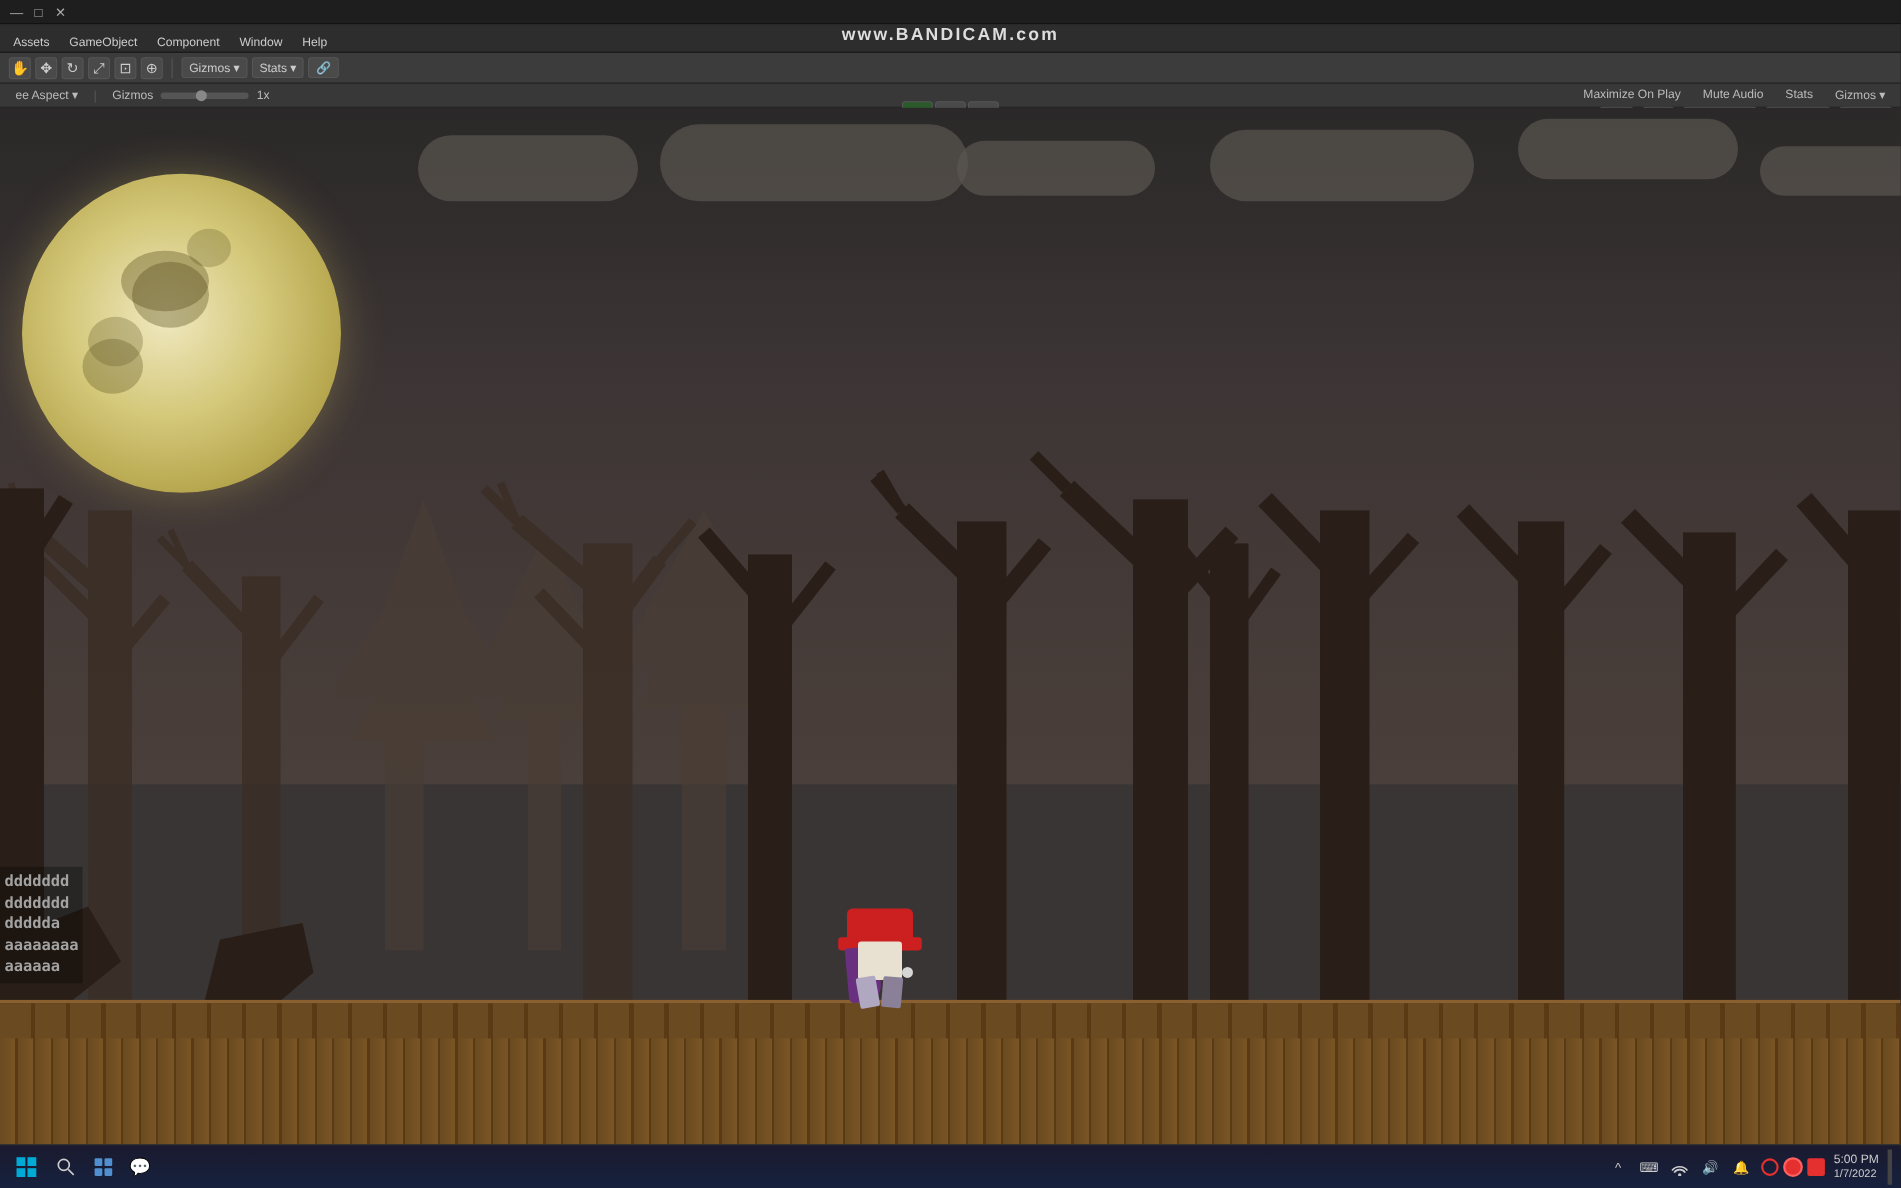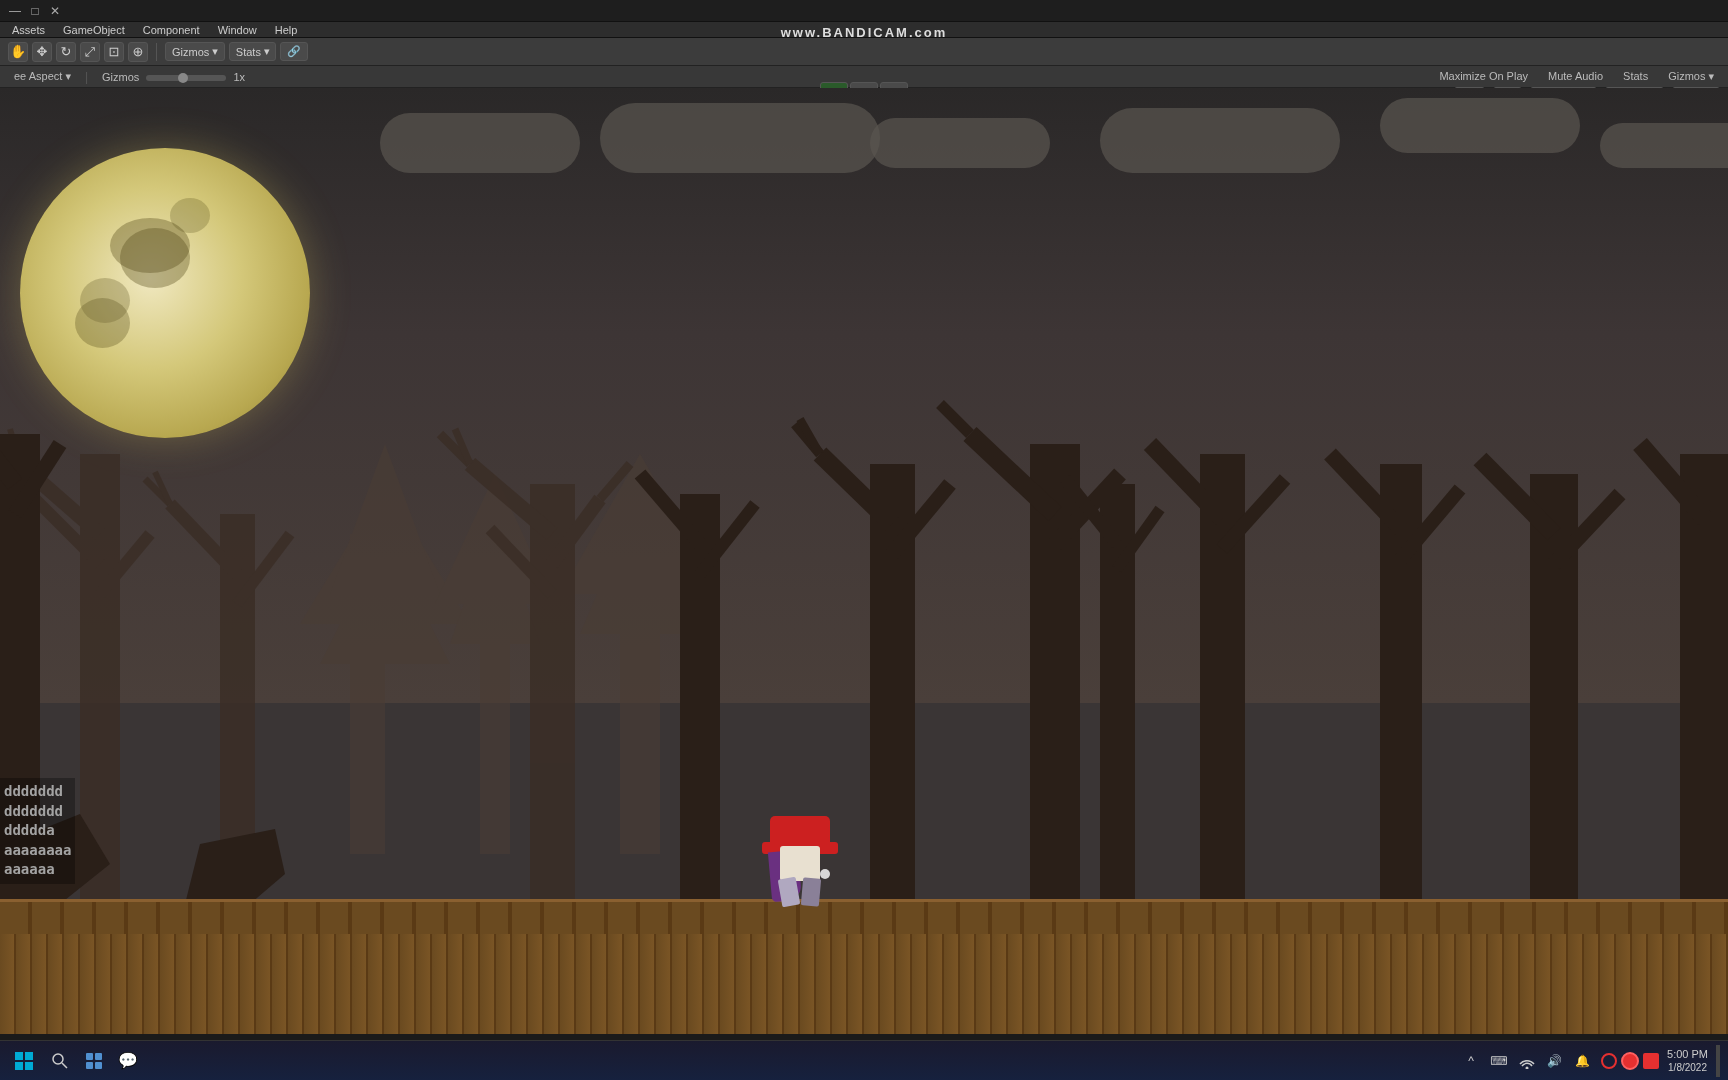--- a/index.html
+++ b/index.html
@@ -34,24 +34,24 @@
       font-size: 10px;
       display: flex;
       align-items: center;
       justify-content: center;
       cursor: pointer;
       color: #aaa;
     }
 
     
     #menu-bar {
-      height: 16px;
+      height: 26px;
       background: #2d2d2d;
       display: flex;
-      align-items: flex-start;
+      align-items: flex-end;
       padding: 0 4px;
       gap: 2px;
       border-bottom: 1px solid #111;
     }
     .menu-item {
       padding: 2px 8px;
       font-size: 11px;
       color: #ccc;
       cursor: pointer;
       border-radius: 2px;
@@ -430,21 +430,21 @@
       justify-content: center;
       font-size: 13px;
       cursor: pointer;
       color: #ccc;
     }
   </style>
 </head>
 <body>
 
 <div id="title-bar">
-  <span style="position:absolute;left:50%;transform:translateX(-50%);font-size:13px;font-weight:bold;color:#ddd;letter-spacing:2px;margin-top:43px;">www.BANDICAM.com</span>
+  <span style="position:absolute;left:50%;transform:translateX(-50%);font-size:16px;font-weight:bold;color:#ddd;letter-spacing:2px;margin-top:43px;">www.BANDICAM.com</span>
   <div class="window-controls" style="display:flex;gap:6px;">
     <span class="win-btn" style="cursor:pointer;color:#aaa;font-size:12px;">—</span>
     <span class="win-btn" style="cursor:pointer;color:#aaa;font-size:12px;">□</span>
     <span class="win-btn" style="cursor:pointer;color:#aaa;font-size:12px;">✕</span>
   </div>
 </div>
 
 <div id="menu-bar">
   <span class="menu-item">Assets</span>
   <span class="menu-item">GameObject</span>
@@ -702,19 +702,19 @@
     </div>
     <div class="taskbar-sys-icon">🔊</div>
     <div class="taskbar-sys-icon">🔔</div>
 
     <div style="display:flex;align-items:center;gap:4px;">
       <div style="width:16px;height:16px;border-radius:50%;border:2px solid #e53030;"></div>
       <div class="taskbar-record2"></div>
       <div style="width:16px;height:16px;background:#e53030;border-radius:2px;"></div>
     </div>
 
-    <div style="font-size:11px;color:#ccc;text-align:center;line-height:1.3;">
+    <div style="font-size:11px;color:#ccc;text-align:left;line-height:1.3;">
       <div>5:00 PM</div>
-      <div style="font-size:10px;">1/8/2022</div>
+      <div style="font-size:10px;">1/7/2022</div>
     </div>
     <div style="width:4px;height:32px;background:#444;cursor:pointer;"></div>
   </div>
 </div>
 
 </body></html>

